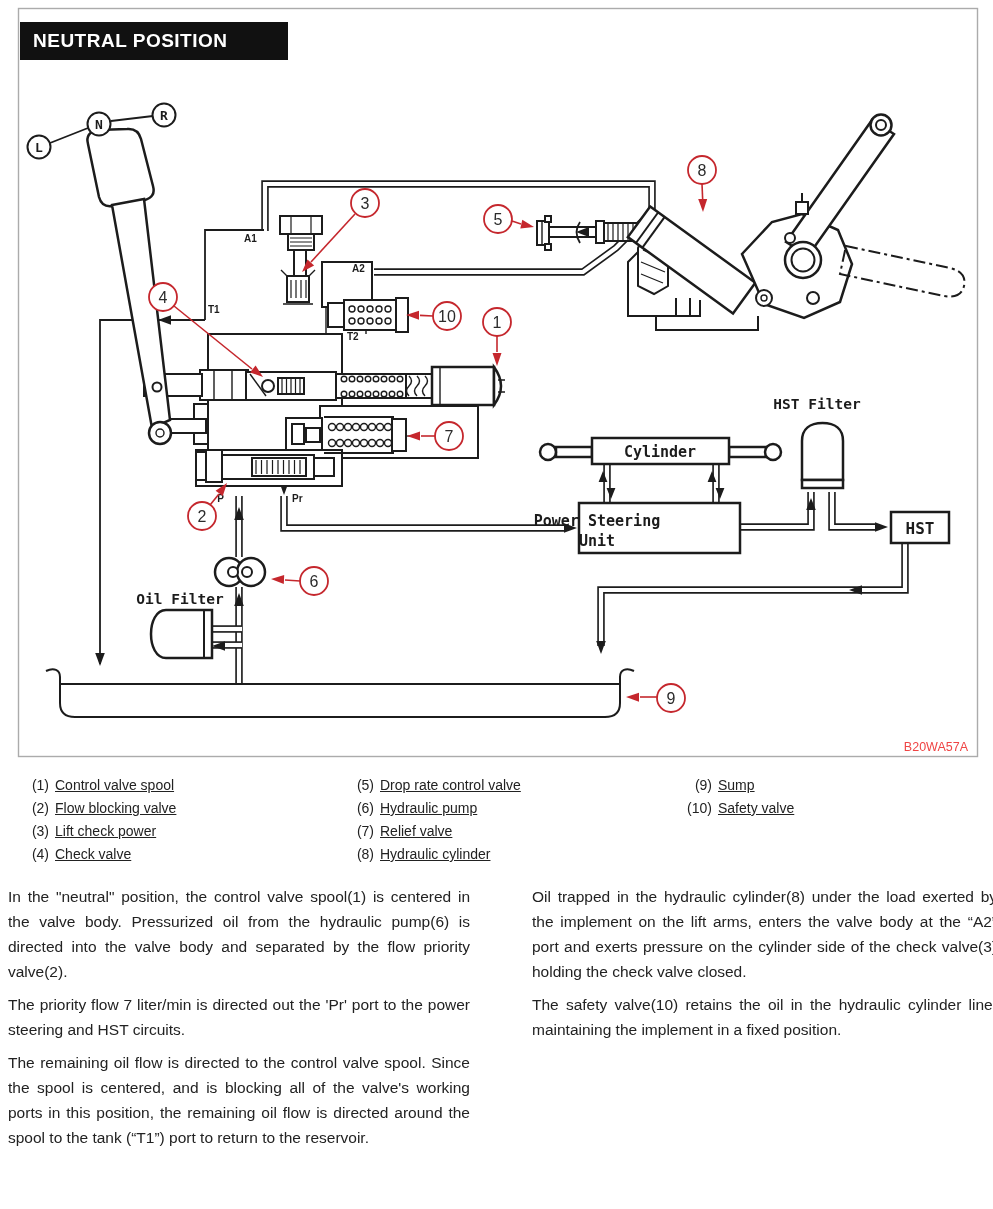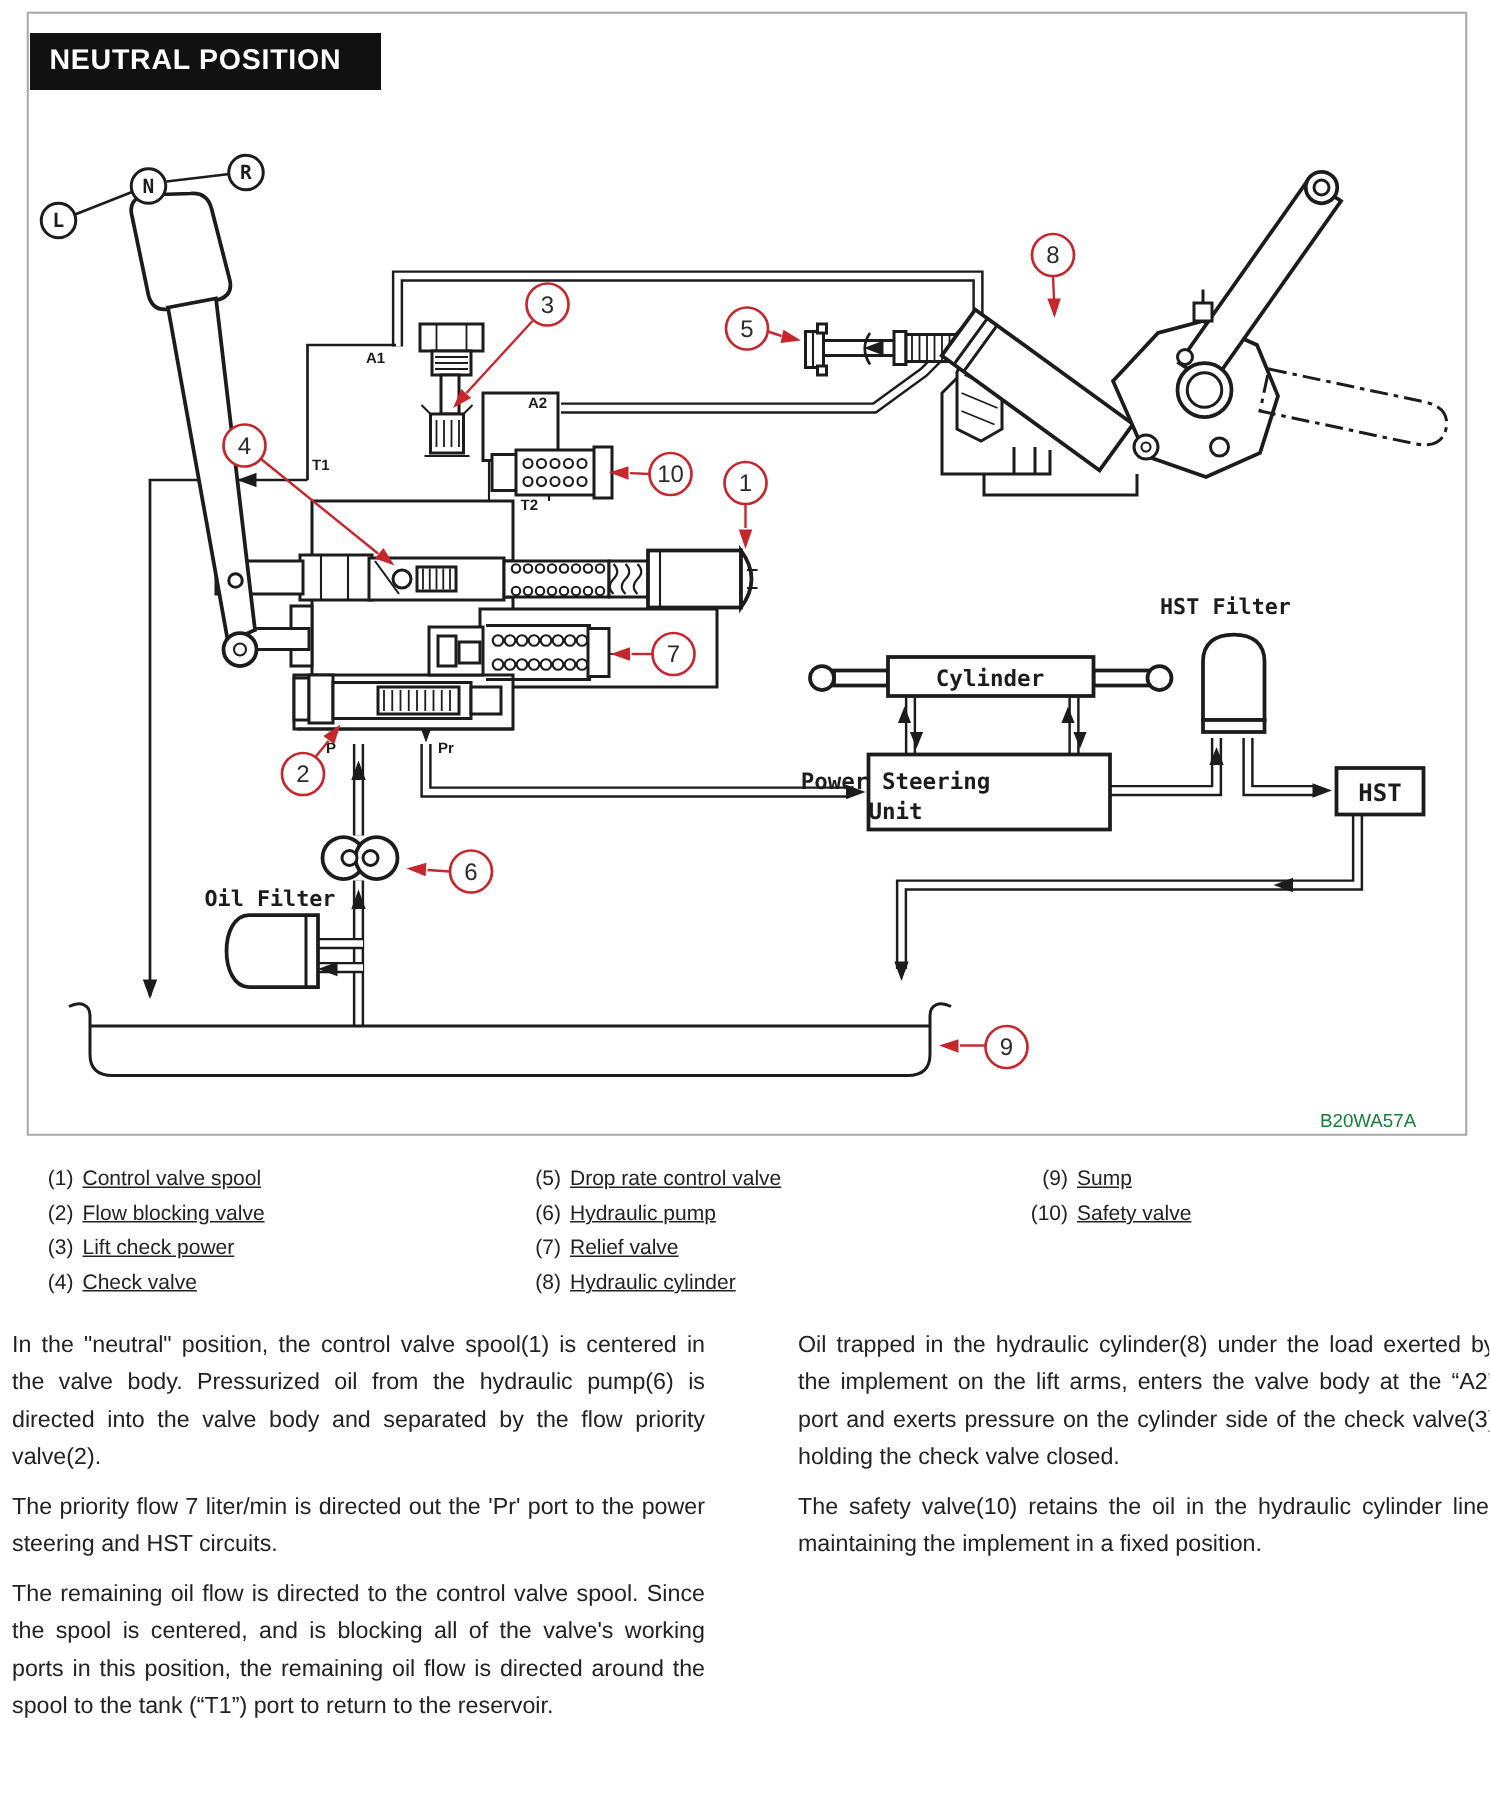--- a/index.html
+++ b/index.html
@@ -1,22 +1,22 @@
 <!DOCTYPE html>
 <html><head>
 <meta charset="utf-8">
 <style>
   html,body{margin:0;padding:0;background:#fff;}
   .sheet{position:relative;width:993px;height:1209px;background:#fff;overflow:hidden;
          font-family:"Liberation Sans",sans-serif;color:#1c1c1c;}
-  .titlebar{position:absolute;left:20px;top:22px;width:234px;height:38px;background:#111;
+  .titlebar{position:absolute;left:20px;top:22px;width:268px;height:38px;background:#111;
             color:#fff;font-weight:bold;font-size:19px;letter-spacing:.5px;line-height:38px;
             padding-left:13px;box-sizing:border-box;}
-  .figcode{position:absolute;left:880px;top:740px;width:88px;text-align:left;
-           font-size:12.5px;color:#15803d;}
+  .figcode{position:absolute;left:880px;top:740px;width:88px;text-align:right;
+           font-size:12.5px;color:#ef4444;}
   svg text{font-family:"Liberation Sans",sans-serif;}
   .s2{stroke:#1c1c1c;stroke-width:2;fill:none;}
   .s18{stroke:#1c1c1c;stroke-width:1.8;fill:none;}
   .s14{stroke:#1c1c1c;stroke-width:1.4;fill:none;}
   .s12{stroke:#1c1c1c;stroke-width:1.2;fill:none;}
   .wf{fill:#fff;stroke:#1c1c1c;stroke-width:2;}
   .wf25{fill:#fff;stroke:#1c1c1c;stroke-width:2.5;}
   .o{stroke:#1c1c1c;stroke-width:7.5;fill:none;}
   .i{stroke:#fff;stroke-width:4.2;fill:none;}
   .blk{fill:#1c1c1c;stroke:none;}

